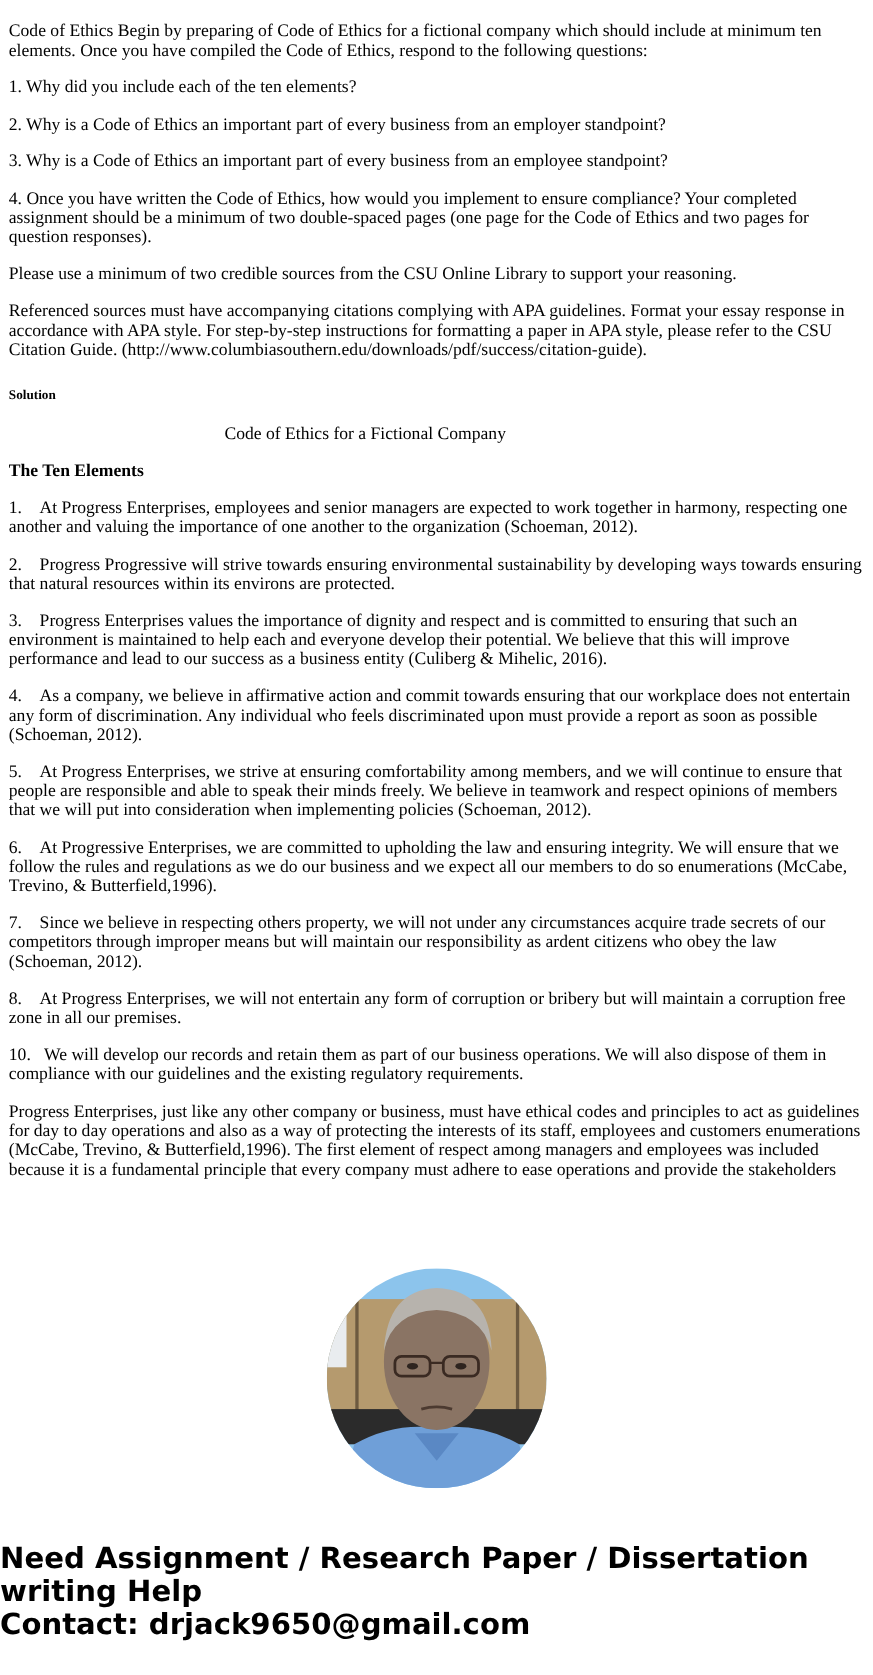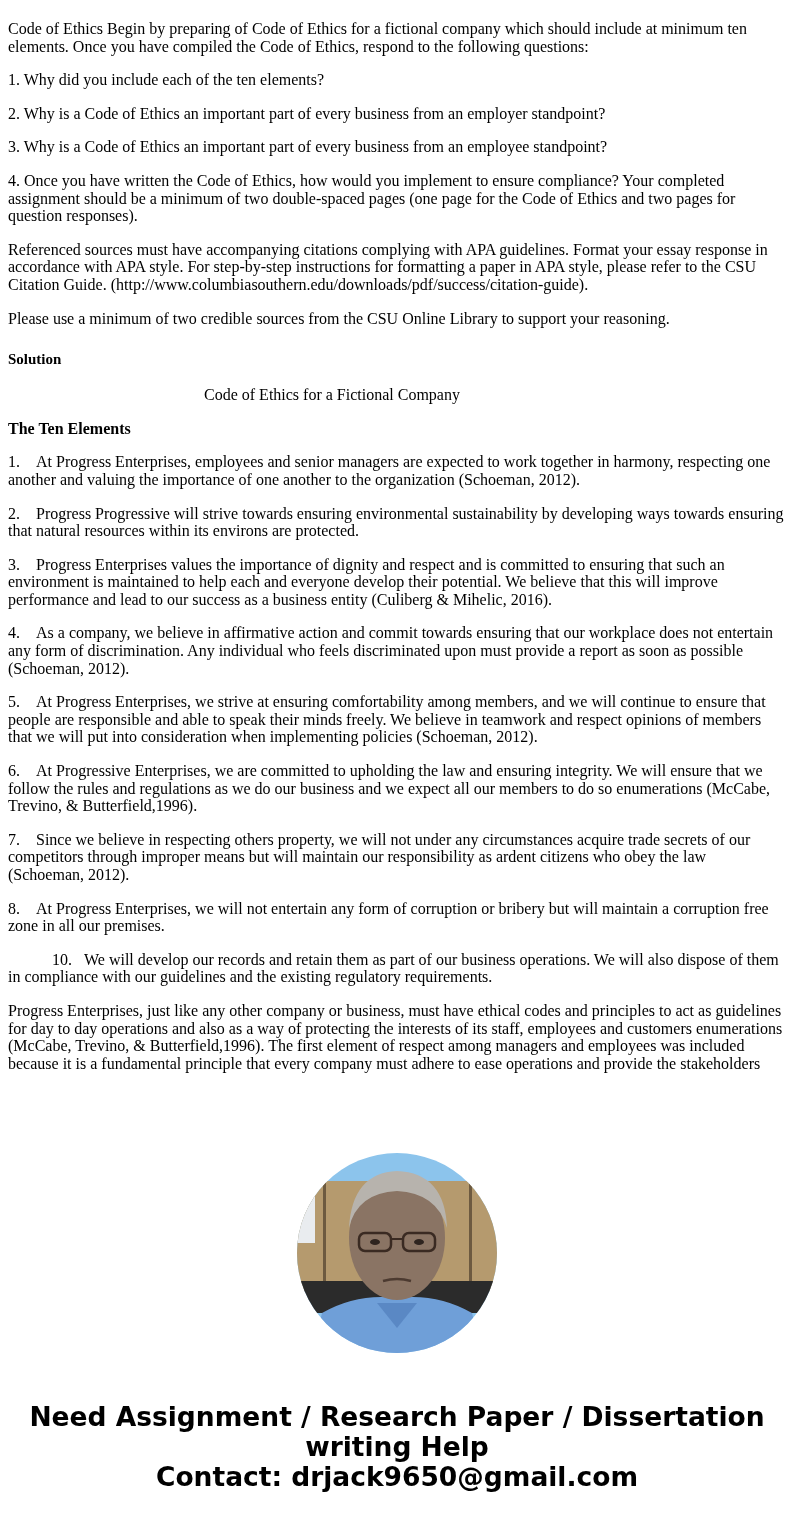--- a/index.html
+++ b/index.html
@@ -3,45 +3,45 @@
   <meta charset="utf-8">
   <style>
     html, body { margin: 0; padding: 0; background: #ffffff; }
     body { width: 794px; height: 1523px; position: relative; overflow: hidden; color: #000; }
     .content {
       position: absolute; left: 8px; top: 12px; width: 778px; height: 1124px; overflow: hidden;
       font-family: "Liberation Serif", serif; font-size: 16px; line-height: 17.6px;
     }
     .content p { margin: 0 0 16px 0; }
     .content p.first { margin-top: 8px; }
-    .content h3 { font-size: 15px; font-weight: bold; margin: 21px 0 16px 0; line-height: 22px; }
+    .content h3 { font-size: 12px; font-weight: bold; margin: 21px 0 16px 0; line-height: 22px; }
     .content p.center { padding-left: 196px; margin-top: 12px; }
     .content p.bold { font-weight: bold; font-family: Liberation Serif, serif; }
     .num { display: inline-block; width: 28px; }
-    .num.wide { width: 32px; margin-left: 44px; }
+    .num.wide { width: 32px; }
     .avatar-wrap {
       position: absolute; left: 297px; top: 1153px; width: 200px; height: 200px;
       border-radius: 50%; overflow: hidden;
     }
     .promo {
-      position: absolute; left: 0; top: 1402px; width: 794px; text-align: center;
+      position: absolute; left: 0; top: 1402px; width: 794px; 
       font-family: "DejaVu Sans", sans-serif; font-weight: bold; font-size: 26.5px; line-height: 30px;
     }
   </style>
 </head>
 <body>
 
 <div class="content">
   <p class="first">Code of Ethics Begin by preparing of Code of Ethics for a fictional company which should include at minimum ten elements. Once you have compiled the Code of Ethics, respond to the following questions:</p>
   <p>1. Why did you include each of the ten elements?</p>
   <p>2. Why is a Code of Ethics an important part of every business from an employer standpoint?</p>
   <p>3. Why is a Code of Ethics an important part of every business from an employee standpoint?</p>
   <p>4. Once you have written the Code of Ethics, how would you implement to ensure compliance? Your completed assignment should be a minimum of two double-spaced pages (one page for the Code of Ethics and two pages for question responses).</p>
+  <p>Please use a minimum of two credible sources from the CSU Online Library to support your reasoning.</p>
   <p>Referenced sources must have accompanying citations complying with APA guidelines. Format your essay response in accordance with APA style. For step-by-step instructions for formatting a paper in APA style, please refer to the CSU Citation Guide. (http://www.columbiasouthern.edu/downloads/pdf/success/citation-guide).</p>
-  <p>Please use a minimum of two credible sources from the CSU Online Library to support your reasoning.</p>
 
   <h3>Solution</h3>
   <p class="center">Code of Ethics for a Fictional Company</p>
   <p class="bold">The Ten Elements</p>
 
   <p><span class="num">1.</span><span>At Progress Enterprises, employees and senior managers are expected to work together in harmony, respecting one another and valuing the importance of one another to the organization (Schoeman, 2012).</span></p>
   <p><span class="num">2.</span><span>Progress Progressive will strive towards ensuring environmental sustainability by developing ways towards ensuring that natural resources within its environs are protected.</span></p>
   <p><span class="num">3.</span><span>Progress Enterprises values the importance of dignity and respect and is committed to ensuring that such an environment is maintained to help each and everyone develop their potential. We believe that this will improve performance and lead to our success as a business entity (Culiberg &amp; Mihelic, 2016).</span></p>
   <p><span class="num">4.</span><span>As a company, we believe in affirmative action and commit towards ensuring that our workplace does not entertain any form of discrimination. Any individual who feels discriminated upon must provide a report as soon as possible (Schoeman, 2012).</span></p>
   <p><span class="num">5.</span><span>At Progress Enterprises, we strive at ensuring comfortability among members, and we will continue to ensure that people are responsible and able to speak their minds freely. We believe in teamwork and respect opinions of members that we will put into consideration when implementing policies (Schoeman, 2012).</span></p>

